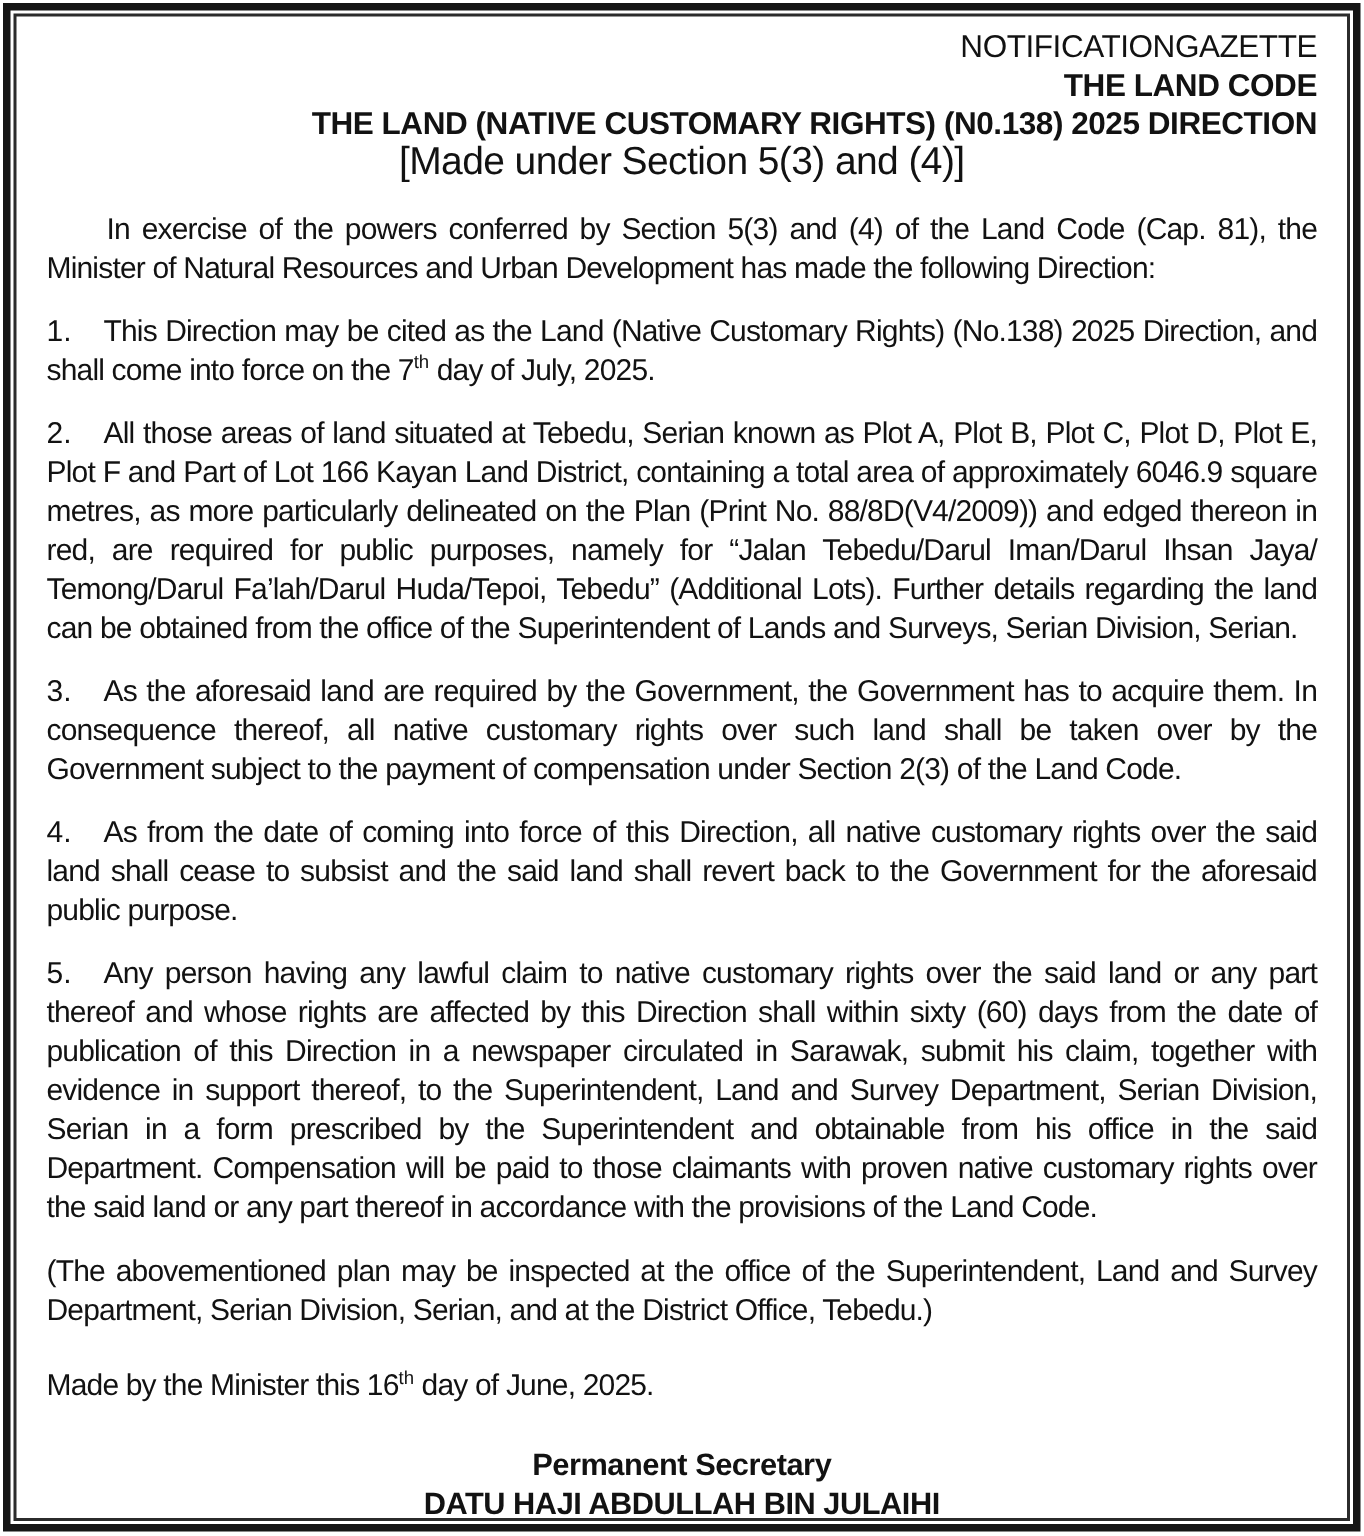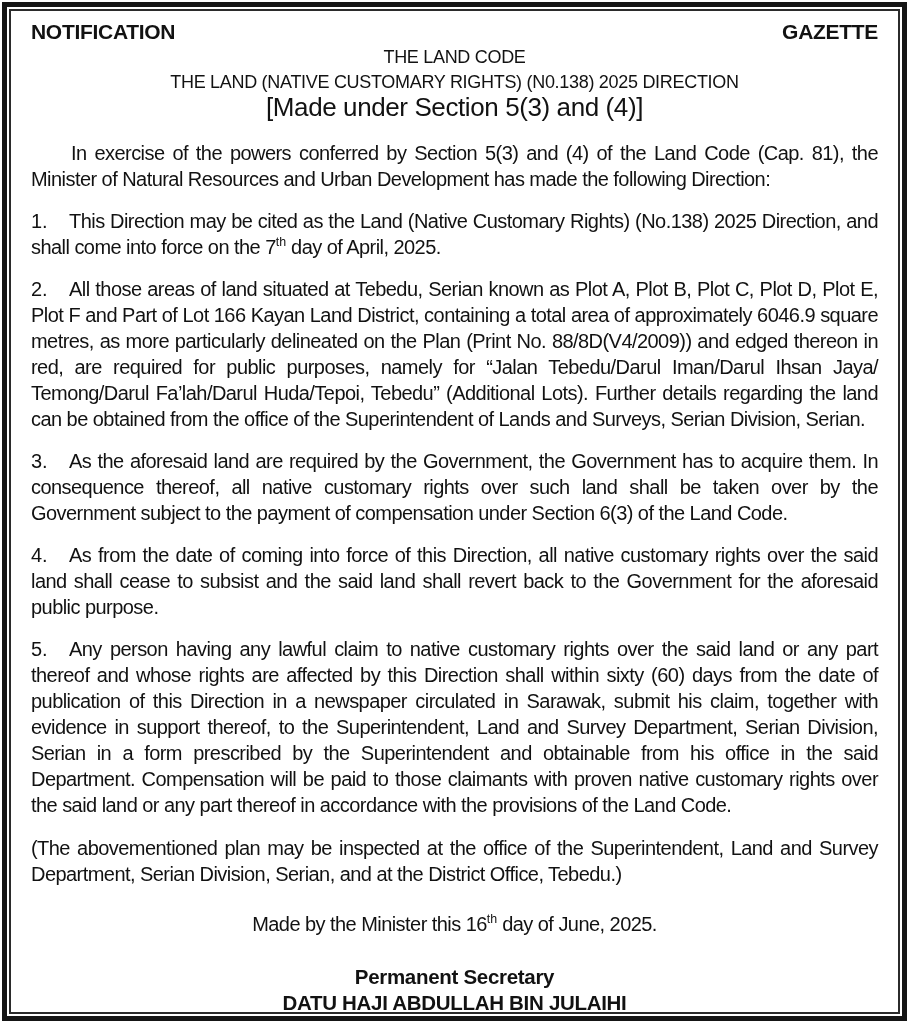--- a/index.html
+++ b/index.html
@@ -19,33 +19,34 @@
     background: #ffffff;
   }
   .frame-inner {
     width: 100%; height: 100%;
     border: 2px solid #2b2b2b;
     padding: 9px 20px 0 20px;
     overflow: hidden;
   }
   .header-row {
     display: flex;
-    justify-content: space-between;
+    justify-content: flex-end;
     align-items: baseline;
-    font-weight: bold;
+    font-weight: normal;
     font-size: 21px;
     line-height: 24px;
     letter-spacing: -0.3px;
   }
   .title-block { text-align: center; margin-top: 1px; }
   .title-line {
-    font-weight: normal;
-    font-size: 18px;
+    font-weight: bold;
+    font-size: 21px;
     line-height: 25px;
     letter-spacing: -0.3px;
+    text-align: right;
   }
   .made-under {
     font-size: 26px;
     line-height: 25px;
     letter-spacing: -0.4px;
   }
   .bodytext {
     font-size: 20px;
     line-height: 26px;
     letter-spacing: -0.55px;
@@ -59,21 +60,20 @@
     letter-spacing: 0;
   }
   sup {
     font-size: 0.62em;
     vertical-align: super;
     line-height: 0;
     letter-spacing: 0;
   }
   .plan-note { margin-top: 17px; margin-bottom: 0; }
   .made-by {
-    text-align: center;
     text-indent: 0;
     margin: 24px 0 0 0;
   }
   .signature-block {
     text-align: center;
     font-weight: bold;
     font-size: 20.5px;
     line-height: 26px;
     letter-spacing: -0.3px;
     margin-top: 27px;
@@ -91,25 +91,25 @@
     </div>
 
     <div class="title-block">
       <div class="title-line">THE LAND CODE</div>
       <div class="title-line">THE LAND (NATIVE CUSTOMARY RIGHTS) (N0.138) 2025 DIRECTION</div>
       <div class="made-under">[Made under Section 5(3) and (4)]</div>
     </div>
 
     <p class="bodytext intro">In exercise of the powers conferred by Section 5(3) and (4) of the Land Code (Cap. 81), the Minister of Natural Resources and Urban Development has made the following Direction:</p>
 
-    <p class="bodytext para"><span class="para-num">1.</span><span>This Direction may be cited as the Land (Native Customary Rights) (No.138) 2025 Direction, and shall come into force on the 7</span><sup>th</sup><span> day of April, 2025.</span></p>
+    <p class="bodytext para"><span class="para-num">1.</span><span>This Direction may be cited as the Land (Native Customary Rights) (No.138) 2025 Direction, and shall come into force on the 7</span><sup>th</sup><span> day of July, 2025.</span></p>
 
     <p class="bodytext para"><span class="para-num">2.</span><span>All those areas of land situated at Tebedu, Serian known as Plot A, Plot B, Plot C, Plot D, Plot E, Plot F and Part of Lot 166 Kayan Land District, containing a total area of approximately 6046.9 square metres, as more particularly delineated on the Plan (Print No. 88/8D(V4/2009)) and edged thereon in red, are required for public purposes, namely for “Jalan Tebedu/Darul Iman/Darul Ihsan Jaya/ Temong/Darul Fa’lah/Darul Huda/Tepoi, Tebedu” (Additional Lots). Further details regarding the land can be obtained from the office of the Superintendent of Lands and Surveys, Serian Division, Serian.</span></p>
 
-    <p class="bodytext para"><span class="para-num">3.</span><span>As the aforesaid land are required by the Government, the Government has to acquire them. In consequence thereof, all native customary rights over such land shall be taken over by the Government subject to the payment of compensation under Section 6(3) of the Land Code.</span></p>
+    <p class="bodytext para"><span class="para-num">3.</span><span>As the aforesaid land are required by the Government, the Government has to acquire them. In consequence thereof, all native customary rights over such land shall be taken over by the Government subject to the payment of compensation under Section 2(3) of the Land Code.</span></p>
 
     <p class="bodytext para"><span class="para-num">4.</span><span>As from the date of coming into force of this Direction, all native customary rights over the said land shall cease to subsist and the said land shall revert back to the Government for the aforesaid public purpose.</span></p>
 
     <p class="bodytext para"><span class="para-num">5.</span><span>Any person having any lawful claim to native customary rights over the said land or any part thereof and whose rights are affected by this Direction shall within sixty (60) days from the date of publication of this Direction in a newspaper circulated in Sarawak, submit his claim, together with evidence in support thereof, to the Superintendent, Land and Survey Department, Serian Division, Serian in a form prescribed by the Superintendent and obtainable from his office in the said Department. Compensation will be paid to those claimants with proven native customary rights over the said land or any part thereof in accordance with the provisions of the Land Code.</span></p>
 
     <p class="bodytext plan-note">(The abovementioned plan may be inspected at the office of the Superintendent, Land and Survey Department, Serian Division, Serian, and at the District Office, Tebedu.)</p>
 
     <p class="bodytext made-by"><span>Made by the Minister this 16</span><sup>th</sup><span> day of June, 2025.</span></p>
 
     <div class="signature-block">

